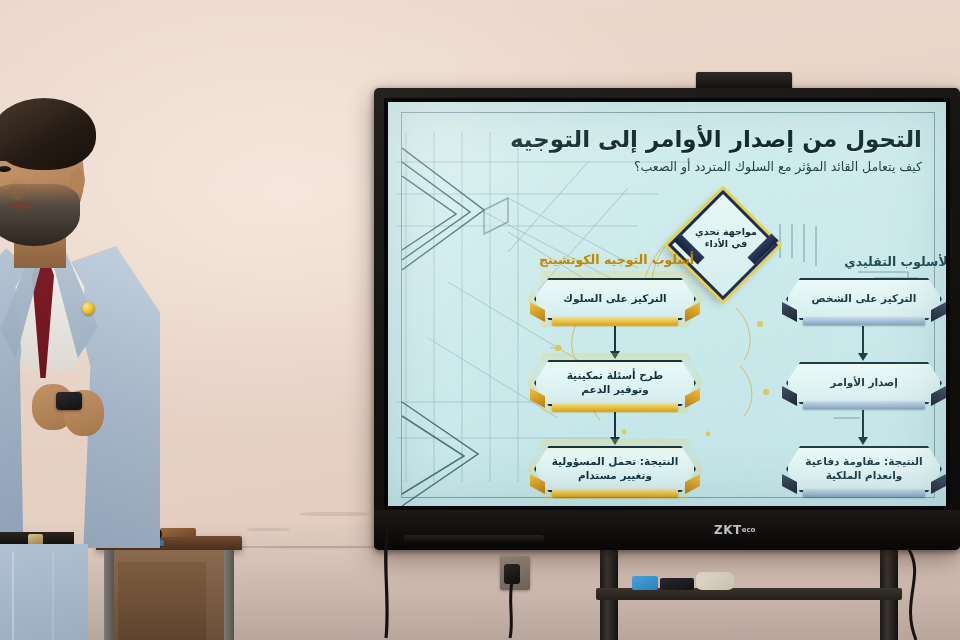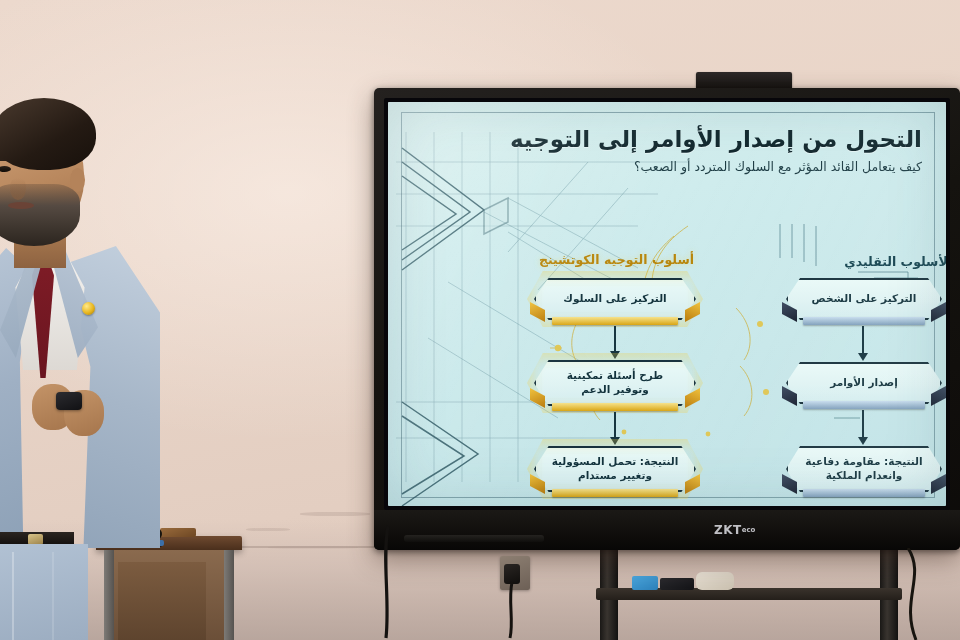--- a/index.html
+++ b/index.html
@@ -237,20 +237,29 @@
           <path d="M470 170 L520 170 L520 206 M486 176 L530 176"></path>
           <path d="M446 300 L470 300 M446 316 L472 316"></path>
         </g>
       </svg>
 
       <div class="slide-frame"></div>
 
       <div class="slide-title">التحول من إصدار الأوامر إلى التوجيه</div>
       <div class="slide-sub">كيف يتعامل القائد المؤثر مع السلوك المتردد أو الصعب؟</div>
 
+      <div class="chip">
+        <div class="chip-dia"></div>
+        <div class="chip-edge" style="left:6px;top:44px;width:34px;height:10px;transform:rotate(45deg);"></div>
+        <div class="chip-edge" style="left:80px;top:44px;width:34px;height:10px;transform:rotate(-45deg);"></div>
+        <div class="chip-txt">
+          <div>مواجهة تحدي</div>
+          <div>في الأداء</div>
+        </div>
+      </div>
 
       <div class="col-head coach">أسلوب التوجيه الكوتشينج</div>
       <div class="col-head trad">الأسلوب التقليدي</div>
 
       <div class="hexwrap" style="left:146px;top:176px;width:162px;height:42px;">
         <div class="hex gold">
           <div class="face"></div>
           <div class="glow"></div>
           <div class="outline"></div>
           <div class="sideL"></div>

